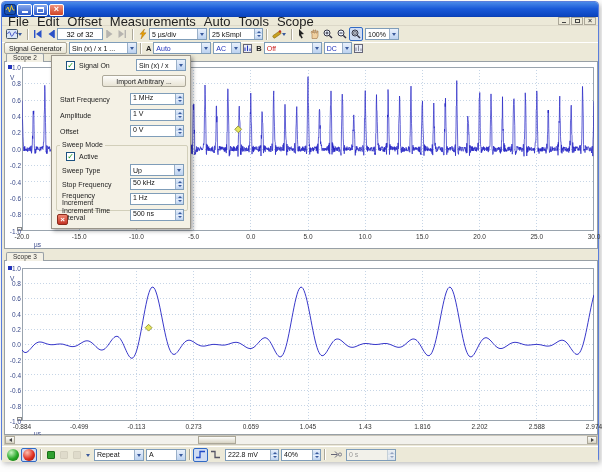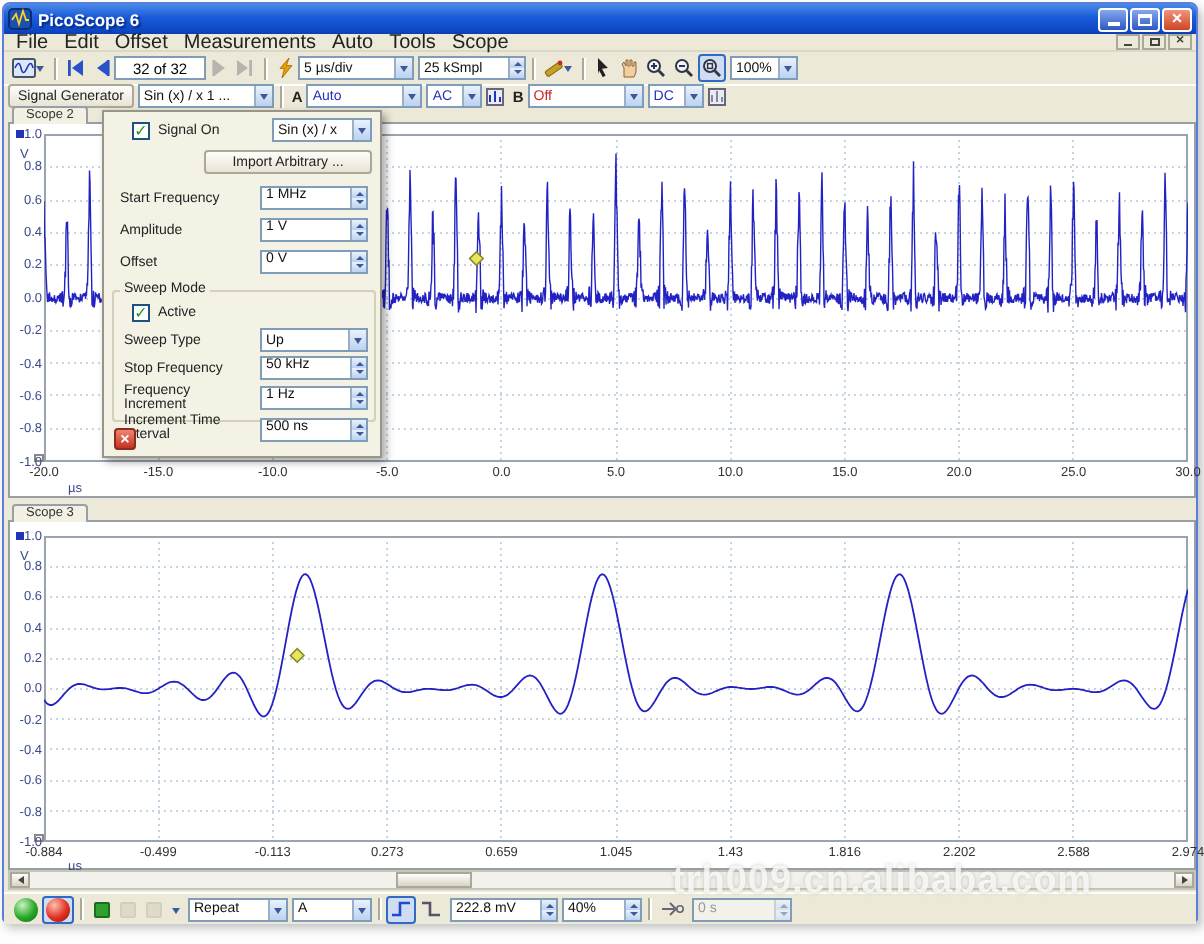--- a/index.html
+++ b/index.html
@@ -13,21 +13,21 @@
         display:flex;align-items:center;padding:0 2px;}
   .tbar .ttl{color:#fff;font-size:8.5px;font-weight:bold;text-shadow:1px 1px 1px #002a8c;margin-left:3px;flex:1;}
   .wbtn{width:15px;height:12px;border:1px solid #fff;border-radius:2px;margin-left:1px;
         background:linear-gradient(#86a8ec,#2b58c8);display:flex;align-items:center;justify-content:center;}
   .wbtn.close{background:linear-gradient(#f0937e,#cf4425);}
   .g-min{width:6px;height:2px;background:#fff;margin-top:5px;}
   .g-max{width:7px;height:6px;border:1px solid #fff;border-top-width:2px;}
   .g-x{color:#fff;font-size:9px;line-height:9px;font-weight:bold;}
   
   .mbar{position:absolute;left:0;top:15px;right:0;height:9px;background:#ECE9D8;display:flex;align-items:center;padding-left:2px;border-bottom:1px solid #dcd8c8;}
-  .mi{font-size:10px;line-height:9px;padding:0 4px;color:#222;}
+  .mi{font-size:13px;line-height:9px;padding:0 4px;color:#222;}
   .mdi{margin-left:auto;display:flex;padding-right:2px;}
   .mdib{width:12px;height:8px;border:1px solid #ACA899;background:#ECE9D8;margin-left:1px;display:flex;align-items:center;justify-content:center;}
   .d-min{width:4px;height:1.5px;background:#444;margin-top:3px;}
   .d-max{width:5px;height:4px;border:1px solid #444;}
   .d-x{color:#444;font-size:7px;line-height:6px;font-weight:bold;}
   
   .tb1{position:absolute;left:0;top:24px;right:0;height:16px;display:flex;align-items:center;padding-left:2px;}
   .tb2{position:absolute;left:0;top:40px;right:0;height:11px;display:flex;align-items:center;padding-left:2px;border-top:1px solid #fff;}
   .tsep{width:1px;height:11px;background:#ACA899;box-shadow:1px 0 0 #fff;margin:0 3px;flex:none;}
   .tb{height:14px;min-width:13px;display:inline-flex;align-items:center;justify-content:center;border:1px solid transparent;border-radius:2px;flex:none;padding:0 1px;}
@@ -95,21 +95,20 @@
 <body>
 
 <div class="screen">
  <div class="win">
 
   <div class="tbar">
     <svg width="12" height="11">
           <rect x="0.5" y="0.5" width="11" height="10" rx="2" fill="#1a50b0" stroke="#0a2c70"></rect>
           <path d="M2 6l2-3 1.5 5 2-6.5 1.5 4.5h1.5" stroke="#ffd020" fill="none" stroke-width="0.9"></path>
         </svg>
-    <span class="ttl">PicoScope 6</span>
     <span class="wbtn">
           <span class="g-min"></span>
         </span>
     <span class="wbtn">
           <span class="g-max"></span>
         </span>
     <span class="wbtn close">
           <span class="g-x">×</span>
         </span>
   </div>
@@ -622,14 +621,13 @@
             </i>
             <i>
               <span class="tri-d"></span>
             </i>
           </span>
     </span>
   </div>
 
  </div>
 
- <div class="wm">trh009.cn.alibaba.com</div>
 </div>
 
 </body></html>

